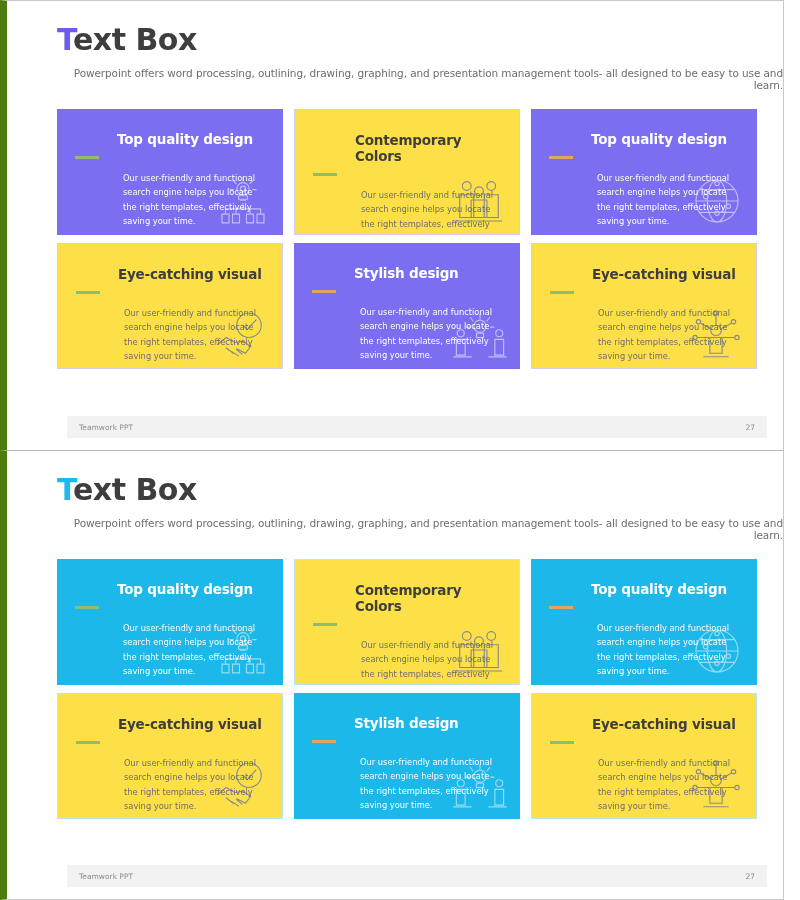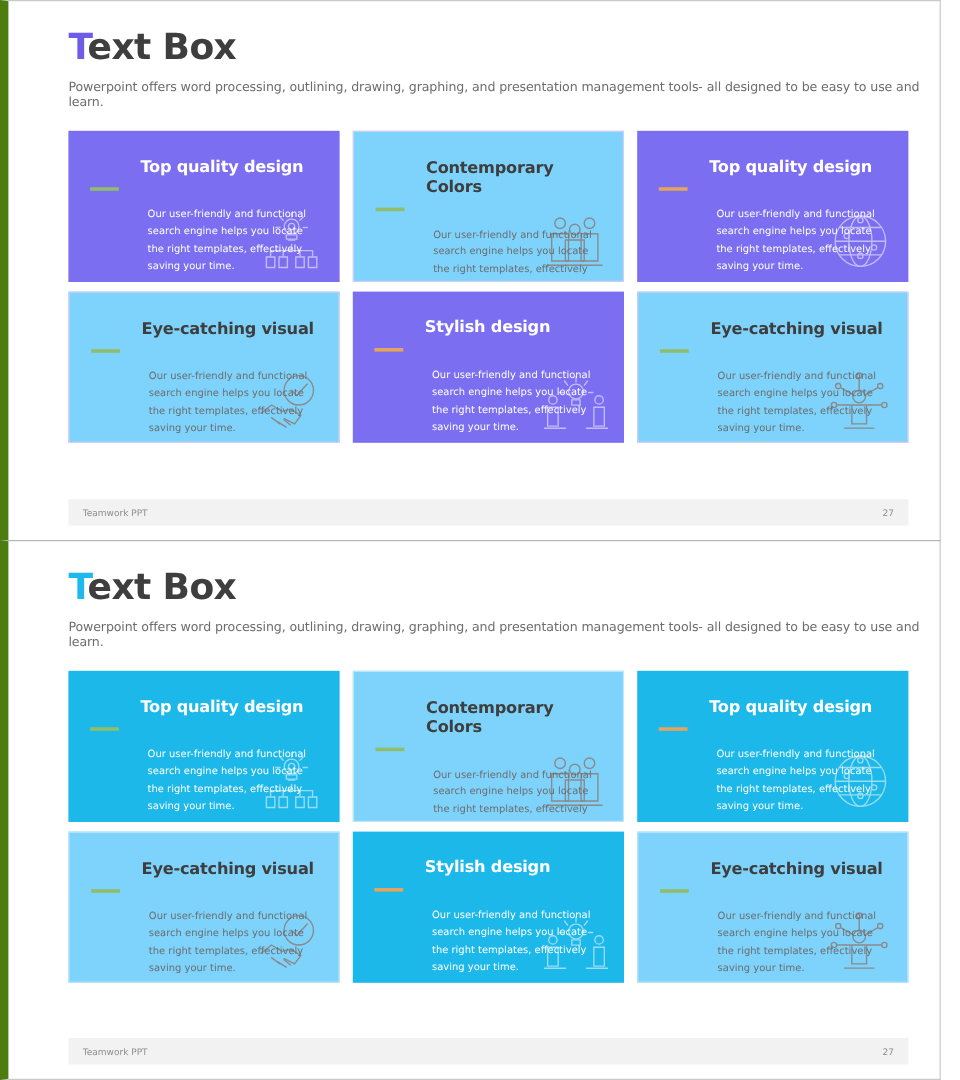--- a/index.html
+++ b/index.html
@@ -34,41 +34,42 @@
   }
   .title .accent-letter { color: #6c5ce7; }
   .slide.second .title .accent-letter { color: #1eb9ec; }
 
   .subtitle {
     margin-top: 11px;
     font-size: 10.5px;
     color: #6d6d6d;
     letter-spacing: -0.1px;
     font-family: "DejaVu Sans", sans-serif;
+    text-align: right;
   }
 
   .grid {
     margin: 18px 0 0 50px;
     width: 700px;
     display: grid;
     grid-template-columns: repeat(3, 226px);
     grid-template-rows: 126px 126px;
     column-gap: 11px;
     row-gap: 8px;
   }
 
   .card {
     position: relative;
     padding: 22px 18px 0 18px;
     overflow: hidden;
   }
   .card.filled { background: #7b6ef0; }
   .slide.second .card.filled { background: #1cb8ea; }
   .card.outline {
-    background: #7dd3fc;
+    background: #fde047;
     border: 1px solid #d2cdf2;
   }
   .slide.second .card.outline { border: 1px solid #bce6f4; }
 
   .card-title {
     font-size: 13.5px;
     font-weight: bold;
     font-family: "DejaVu Sans", sans-serif;
     letter-spacing: -0.2px;
     color: #3e3e3e;
@@ -106,21 +107,21 @@
     height: 56px;
     z-index: 1;
   }
   .card-icon svg { width: 100%; height: 100%; display: block; }
   .card.outline .card-icon svg { stroke: #8a8a8a; }
   .card.filled .card-icon svg { stroke: #c3bcf7; }
   .slide.second .card.filled .card-icon svg { stroke: #9adcf2; }
 
   .footer {
     position: absolute;
-    left: 50px;
+    left: 60px;
     bottom: 12px;
     width: 700px;
     height: 22px;
     background: #f2f2f2;
     display: flex;
     align-items: center;
     justify-content: space-between;
     padding: 0 12px;
   }
   .footer-label, .footer-page {

